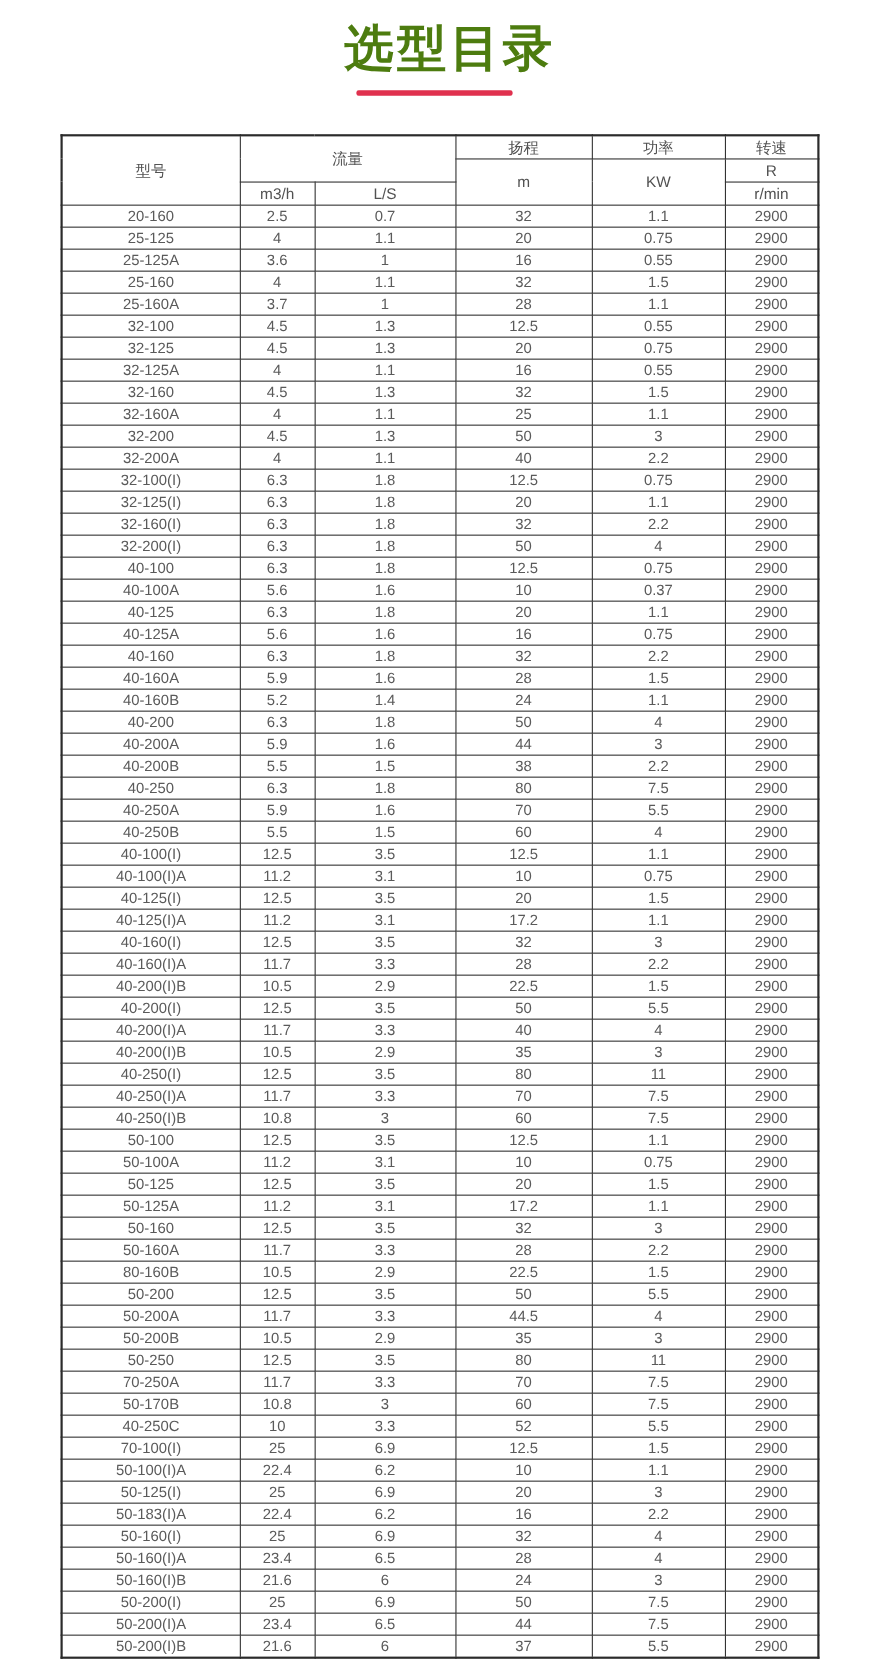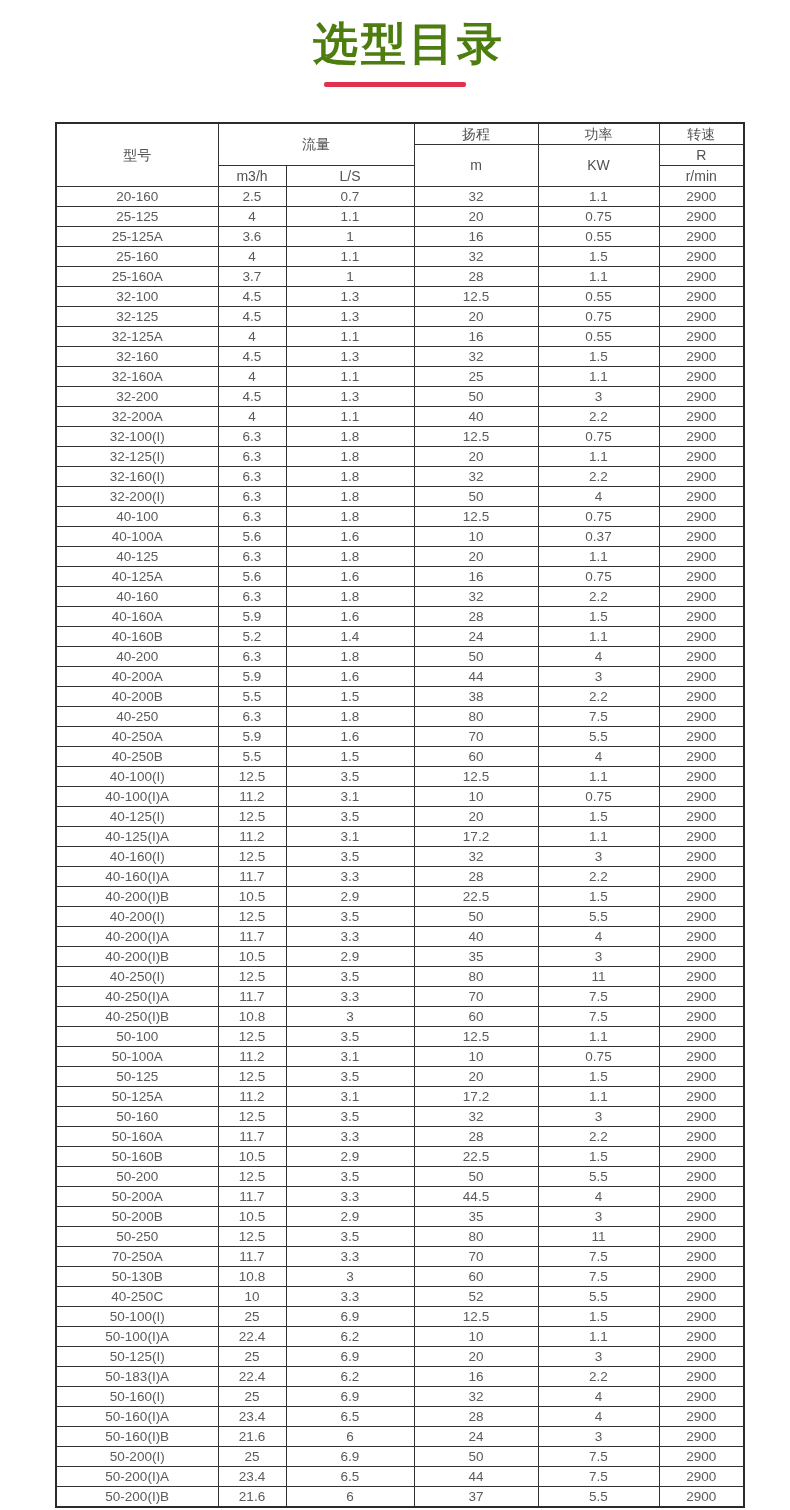--- a/index.html
+++ b/index.html
@@ -479,21 +479,21 @@
       </tr>
       <tr>
         <td>50-160A</td>
         <td>11.7</td>
         <td>3.3</td>
         <td>28</td>
         <td>2.2</td>
         <td>2900</td>
       </tr>
       <tr>
-        <td>50-160B</td>
+        <td>80-160B</td>
         <td>10.5</td>
         <td>2.9</td>
         <td>22.5</td>
         <td>1.5</td>
         <td>2900</td>
       </tr>
       <tr>
         <td>50-200</td>
         <td>12.5</td>
         <td>3.5</td>
@@ -527,37 +527,37 @@
       </tr>
       <tr>
         <td>70-250A</td>
         <td>11.7</td>
         <td>3.3</td>
         <td>70</td>
         <td>7.5</td>
         <td>2900</td>
       </tr>
       <tr>
-        <td>50-130B</td>
+        <td>50-170B</td>
         <td>10.8</td>
         <td>3</td>
         <td>60</td>
         <td>7.5</td>
         <td>2900</td>
       </tr>
       <tr>
         <td>40-250C</td>
         <td>10</td>
         <td>3.3</td>
         <td>52</td>
         <td>5.5</td>
         <td>2900</td>
       </tr>
       <tr>
-        <td>50-100(I)</td>
+        <td>70-100(I)</td>
         <td>25</td>
         <td>6.9</td>
         <td>12.5</td>
         <td>1.5</td>
         <td>2900</td>
       </tr>
       <tr>
         <td>50-100(I)A</td>
         <td>22.4</td>
         <td>6.2</td>

